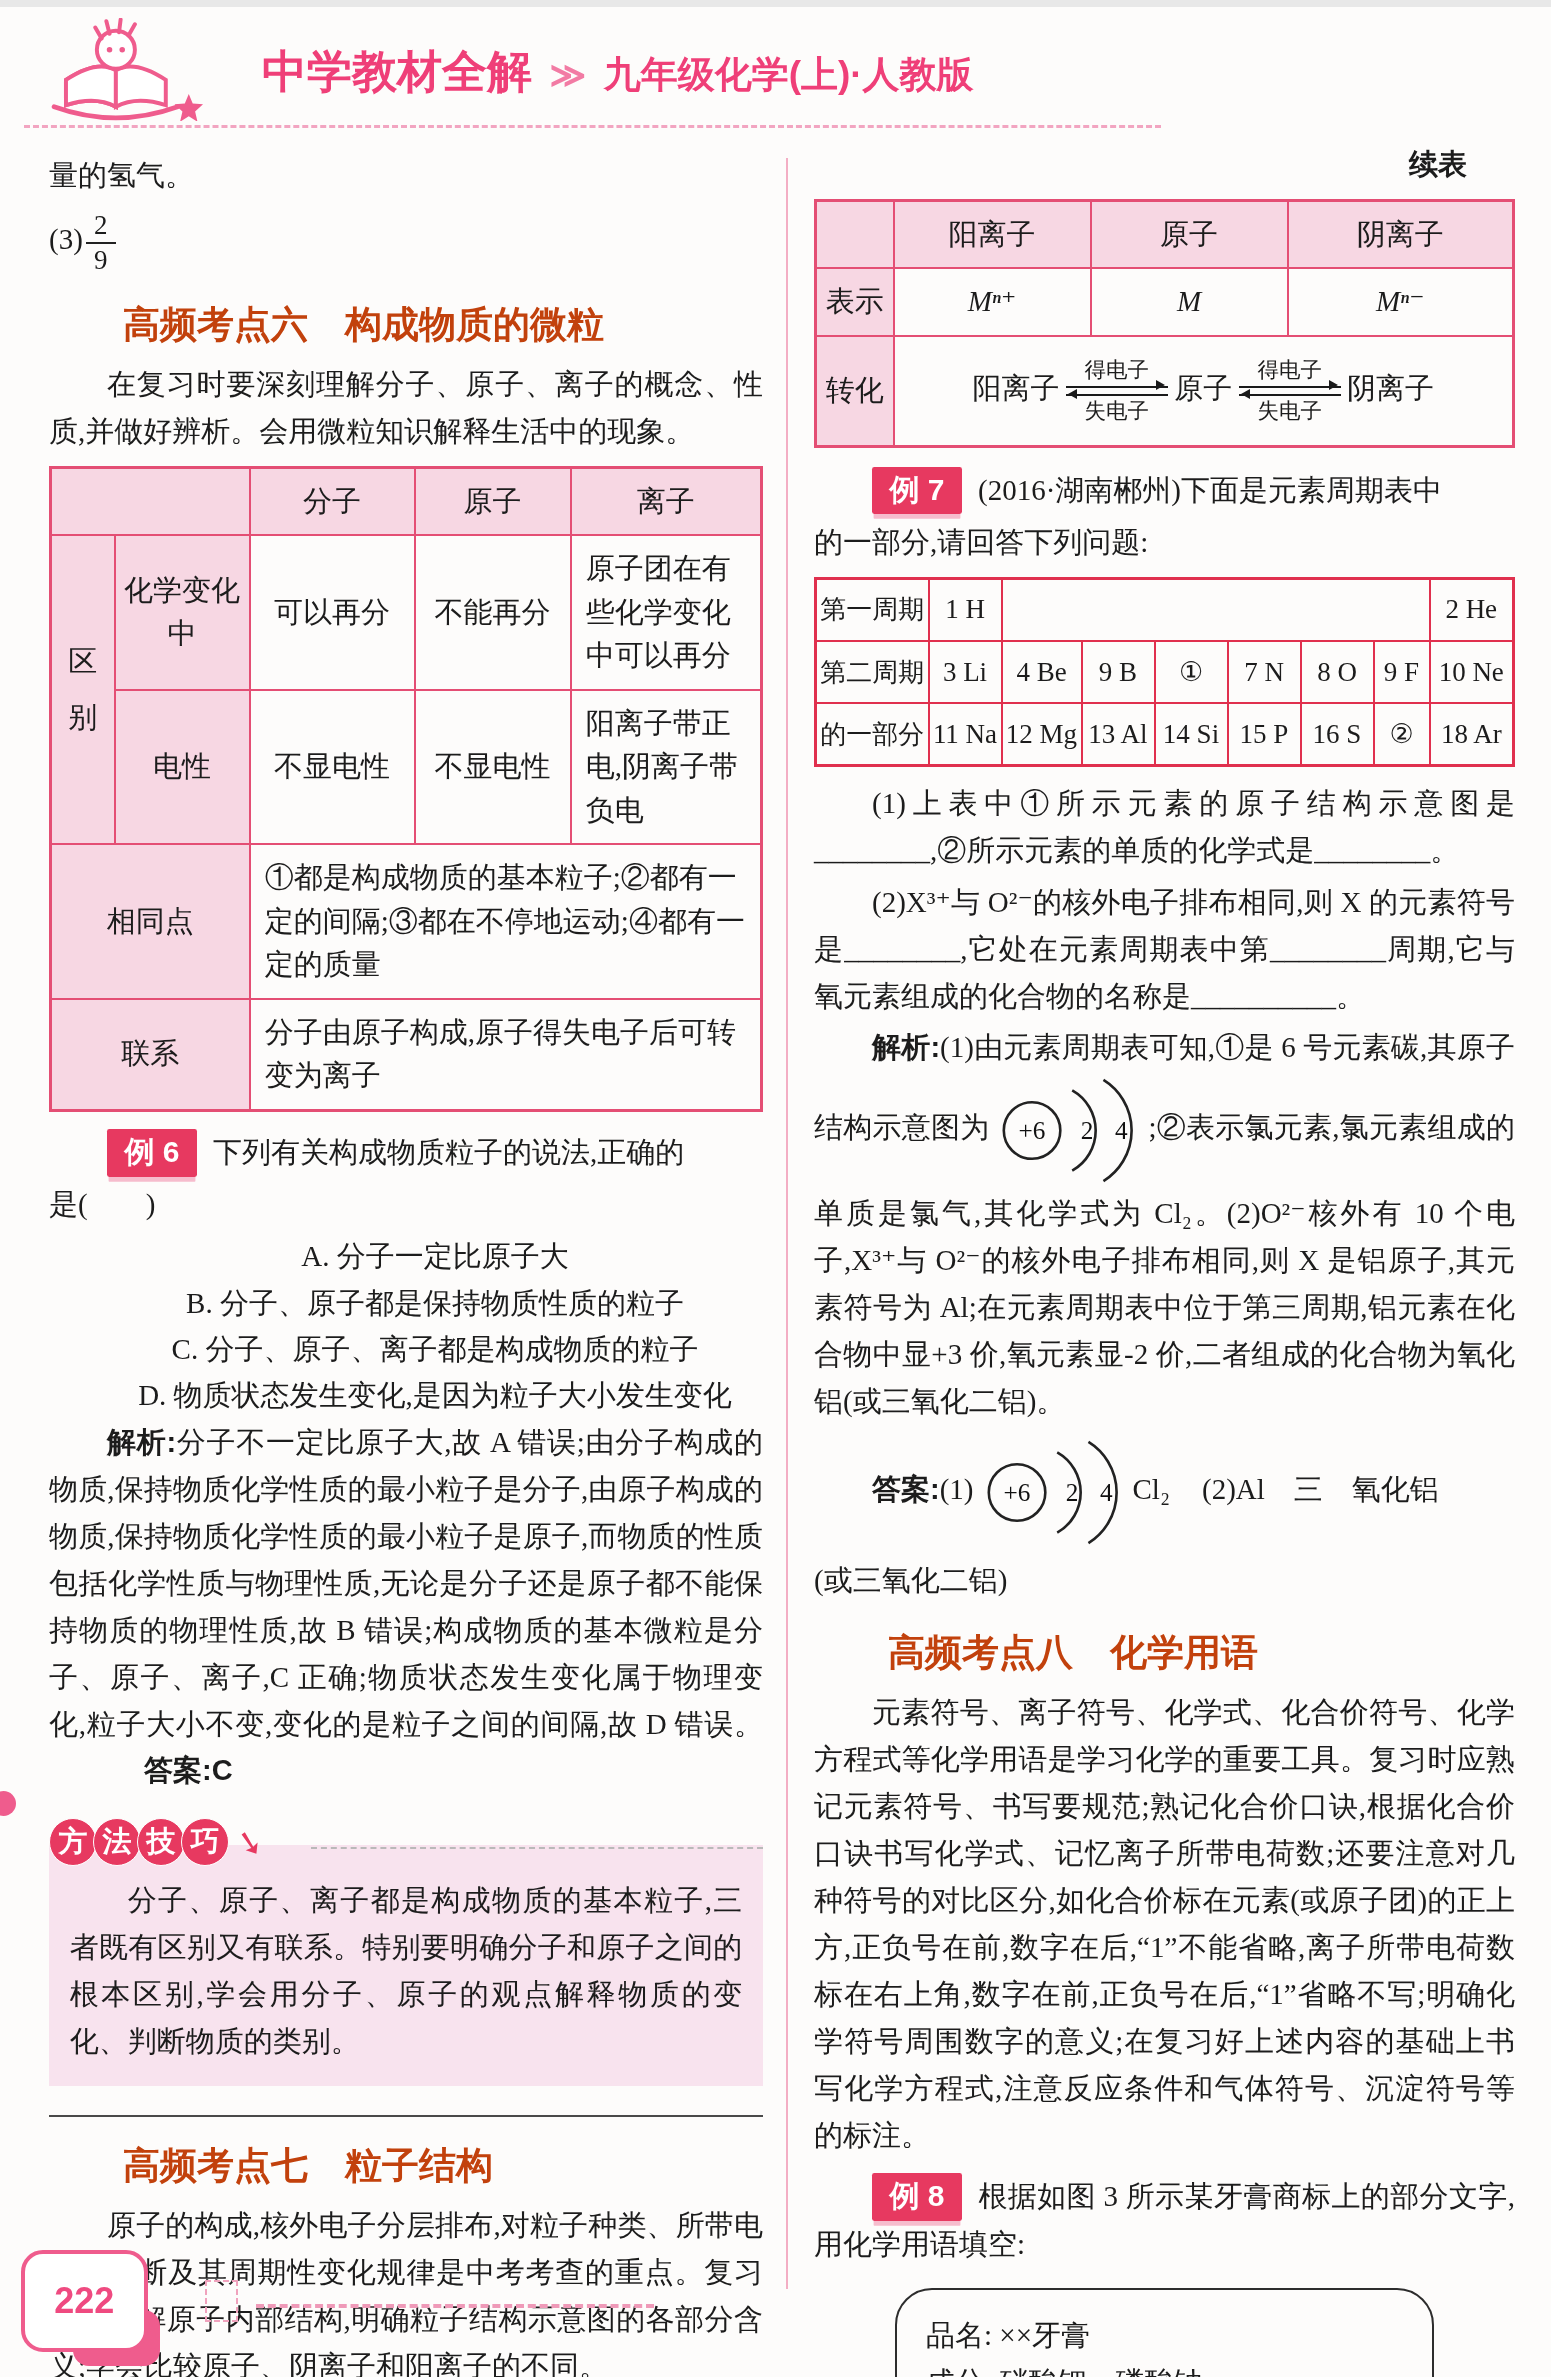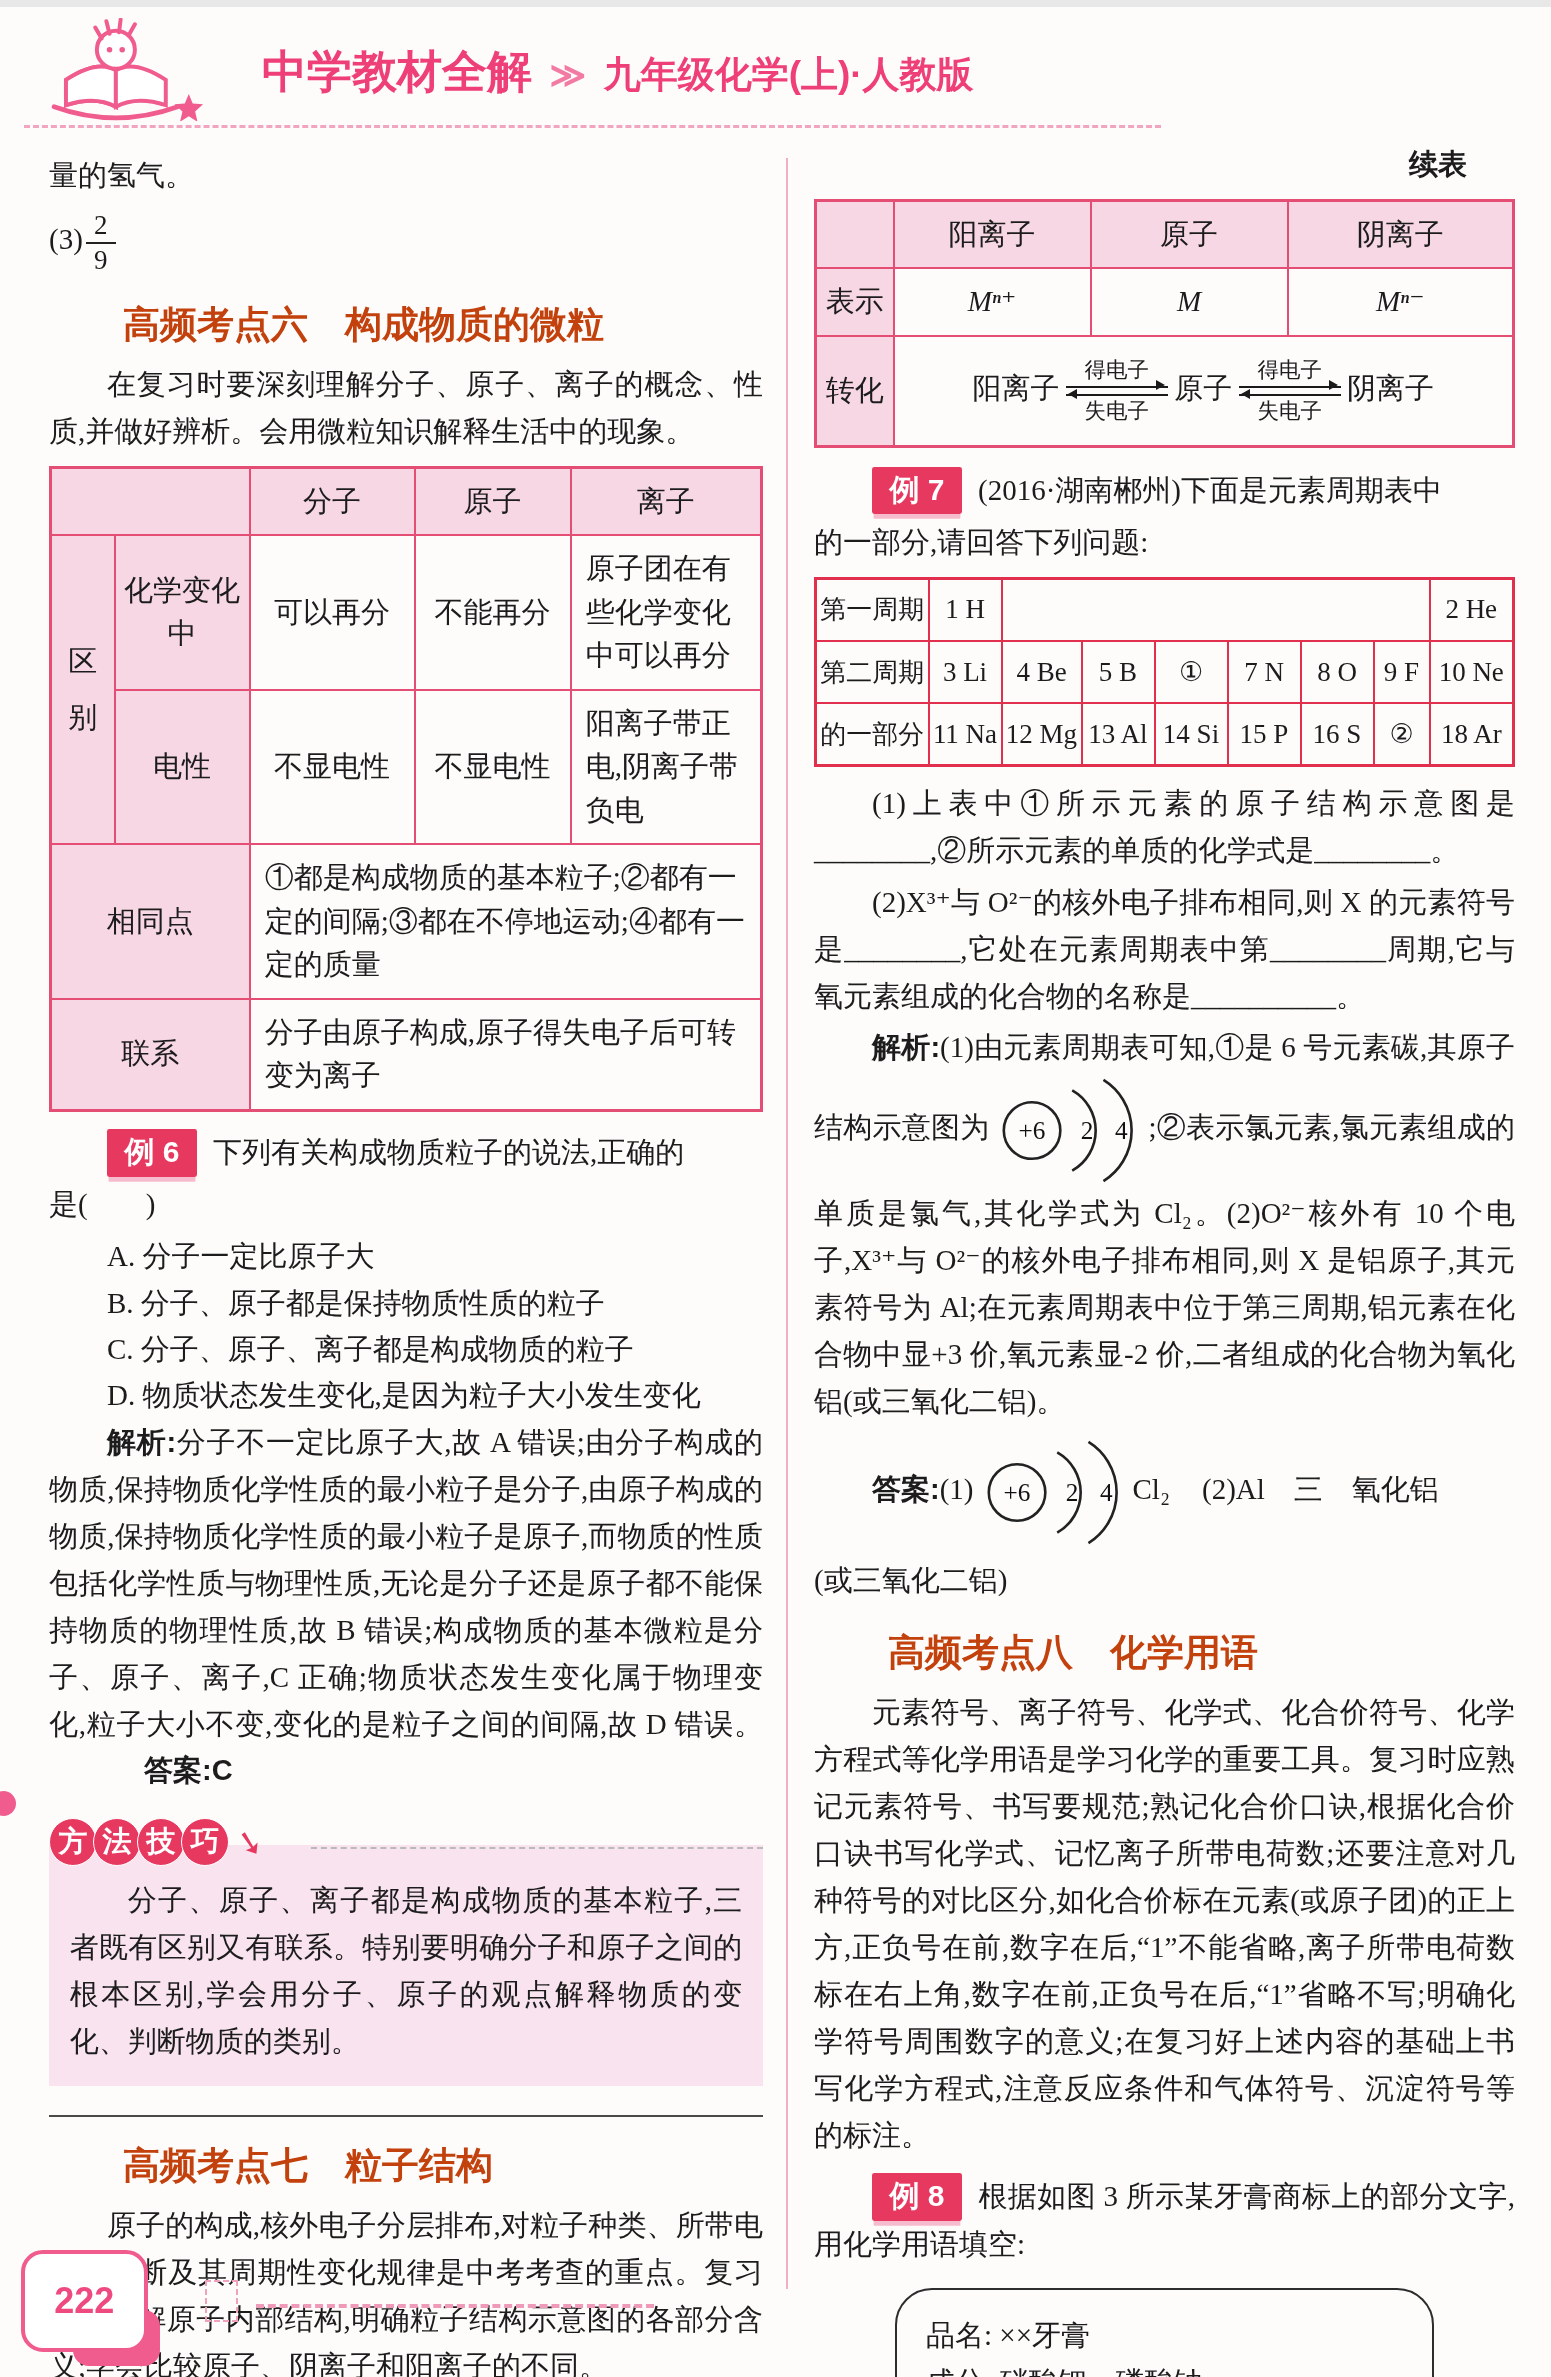--- a/index.html
+++ b/index.html
@@ -17,21 +17,21 @@
   
   .col-left{position:absolute;left:49px;top:145px;width:714px;}
   .col-divider{position:absolute;left:786px;top:151px;width:2.4px;height:2131px;background:#f3aec4;}
   .col-right{position:absolute;left:814px;top:134px;width:701px;}
   
   .para{margin:0 0 4.8px 0;font-size:29px;line-height:1.62;text-align:justify;}
   .ind{text-indent:2em;}
   .para b{font-family:"Liberation Sans","DejaVu Sans",sans-serif;font-weight:700;}
   .topic-title{margin:24px 0 11px 0;font-family:"Liberation Sans","DejaVu Sans",sans-serif;
                font-weight:700;font-size:37px;color:#c2410c;text-indent:2em;}
-  .opt{margin:0;font-size:29px;line-height:1.6;text-indent:2em;text-align:left;}
+  .opt{margin:0;font-size:29px;line-height:1.6;text-indent:2em;text-align:center;}
   .answer-gap{display:inline-block;width:95px;}
   
   .frac{display:inline-block;vertical-align:middle;text-align:center;line-height:1.12;font-size:27px;margin-left:3.2px;}
   .frac .num{display:block;border-bottom:2.4px solid #222;padding:0 8px 1.6px;}
   .frac .den{display:block;padding-top:1.6px;}
   
   table.ptbl{border-collapse:collapse;width:100%;border:3.2px solid #e44e74;margin:11px 0 8px;}
   table.ptbl td{border:2.4px solid #e44e74;font-size:29px;padding:11px 8px;text-align:center;vertical-align:middle;line-height:1.5;}
   table.ptbl td.hd{background:#f7d7e3;}
   table.ptbl td.tl{text-align:left;padding-left:14.3px;}
@@ -245,21 +245,21 @@
           <tr>
         <td class="plabel">第一周期</td>
         <td>1 H</td>
         <td colspan="6"></td>
         <td>2 He</td>
       </tr>
       <tr>
         <td class="plabel">第二周期</td>
         <td>3 Li</td>
         <td>4 Be</td>
-        <td>5 B</td>
+        <td>9 B</td>
         <td>①</td>
         <td>7 N</td>
         <td>8 O</td>
         <td>9 F</td>
         <td>10 Ne</td>
       </tr>
       <tr>
         <td class="plabel">的一部分</td>
         <td>11 Na</td>
         <td>12 Mg</td>

